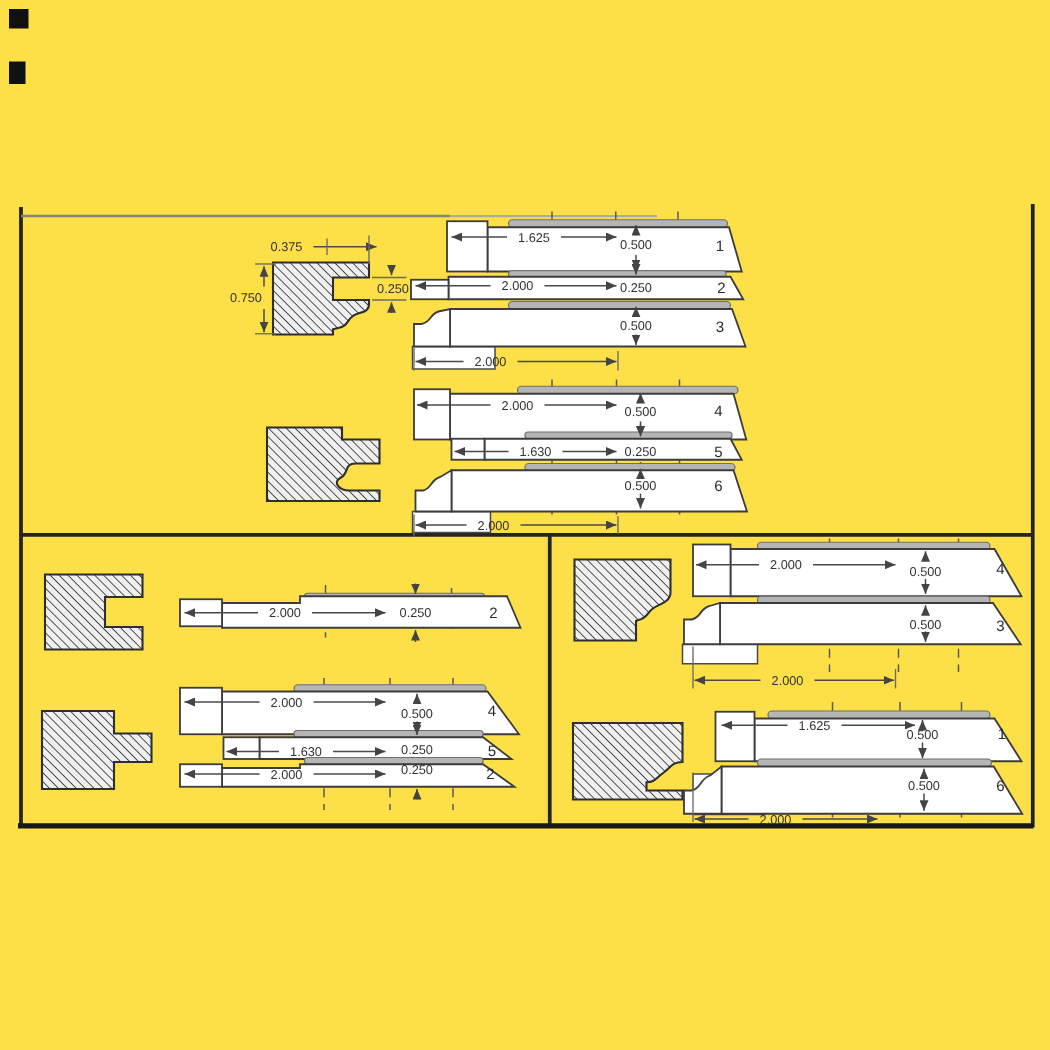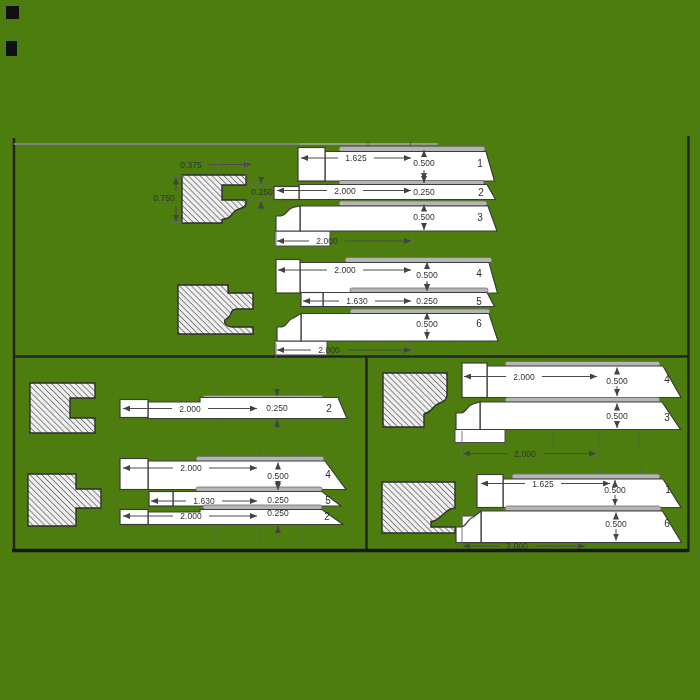--- a/index.html
+++ b/index.html
@@ -1,16 +1,16 @@
 <!DOCTYPE html>
 <html><head>
 <meta charset="utf-8">
 <style>
   html,body{margin:0;padding:0;background:#ffffff;}
-  #page{position:relative;width:700px;height:700px;background:#4d7c0f;overflow:hidden;}
+  #page{position:relative;width:700px;height:700px;background:#fde047;overflow:hidden;}
   svg{position:absolute;left:0;top:0;}
   text{font-family:"Liberation Sans","DejaVu Sans",sans-serif;}
   .t{font-size:8.5px;fill:#333333;text-anchor:middle;}
   .n{font-size:10px;fill:#2b2b2b;text-anchor:middle;}
   .body{fill:#ffffff;stroke:#3c3c3c;stroke-width:1.2;}
   .tab{fill:#ffffff;stroke:#3c3c3c;stroke-width:1.2;}
   .shank{fill:#ffffff;stroke:#4a4a4a;stroke-width:1;}
   .hl{fill:#b5b5b5;stroke:#6e6e6e;stroke-width:0.8;}
   .prof{fill:url(#hatch);stroke:#2e2e2e;stroke-width:1.4;}
   .dim{stroke:#4a4a4a;stroke-width:1;fill:none;}

